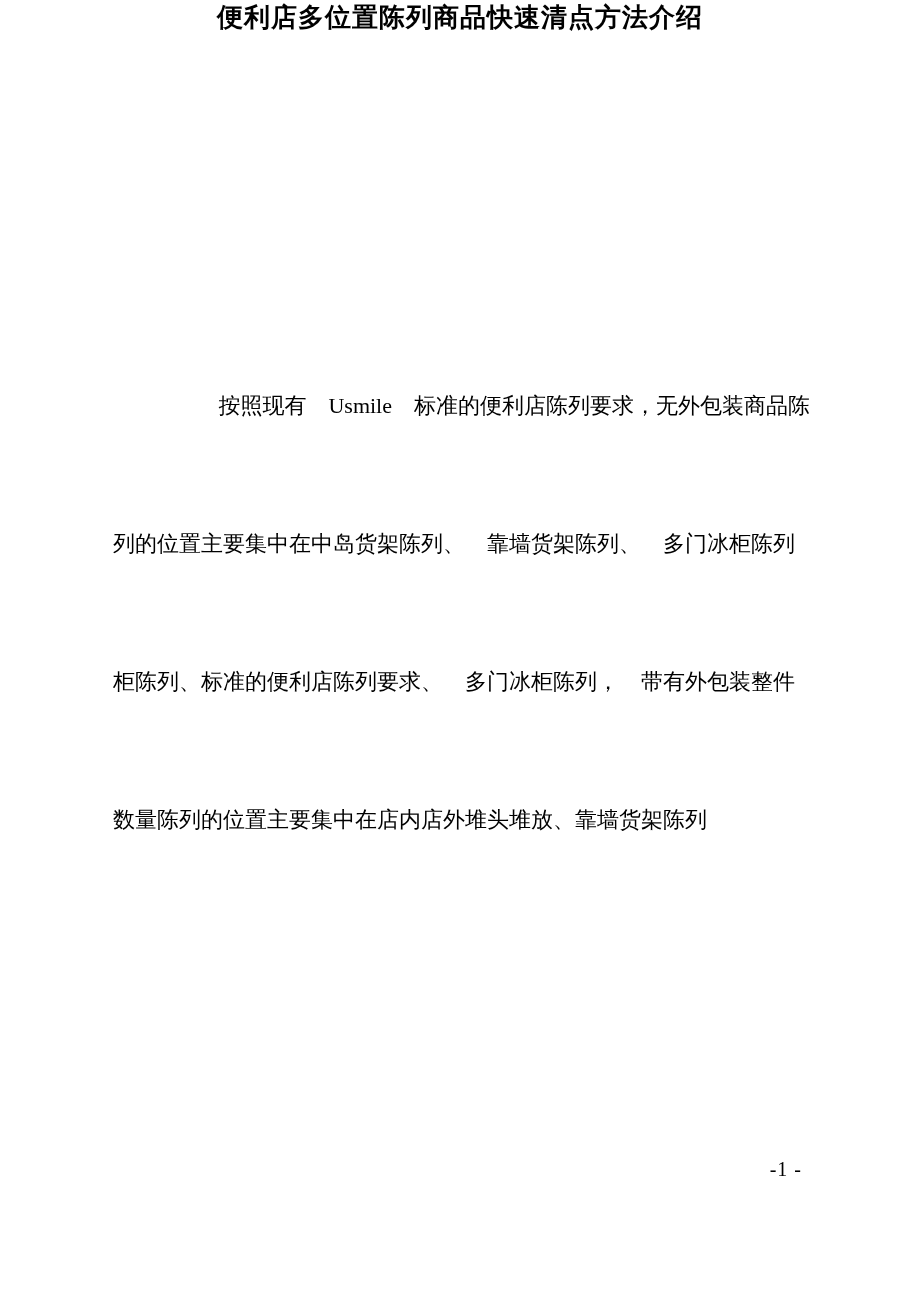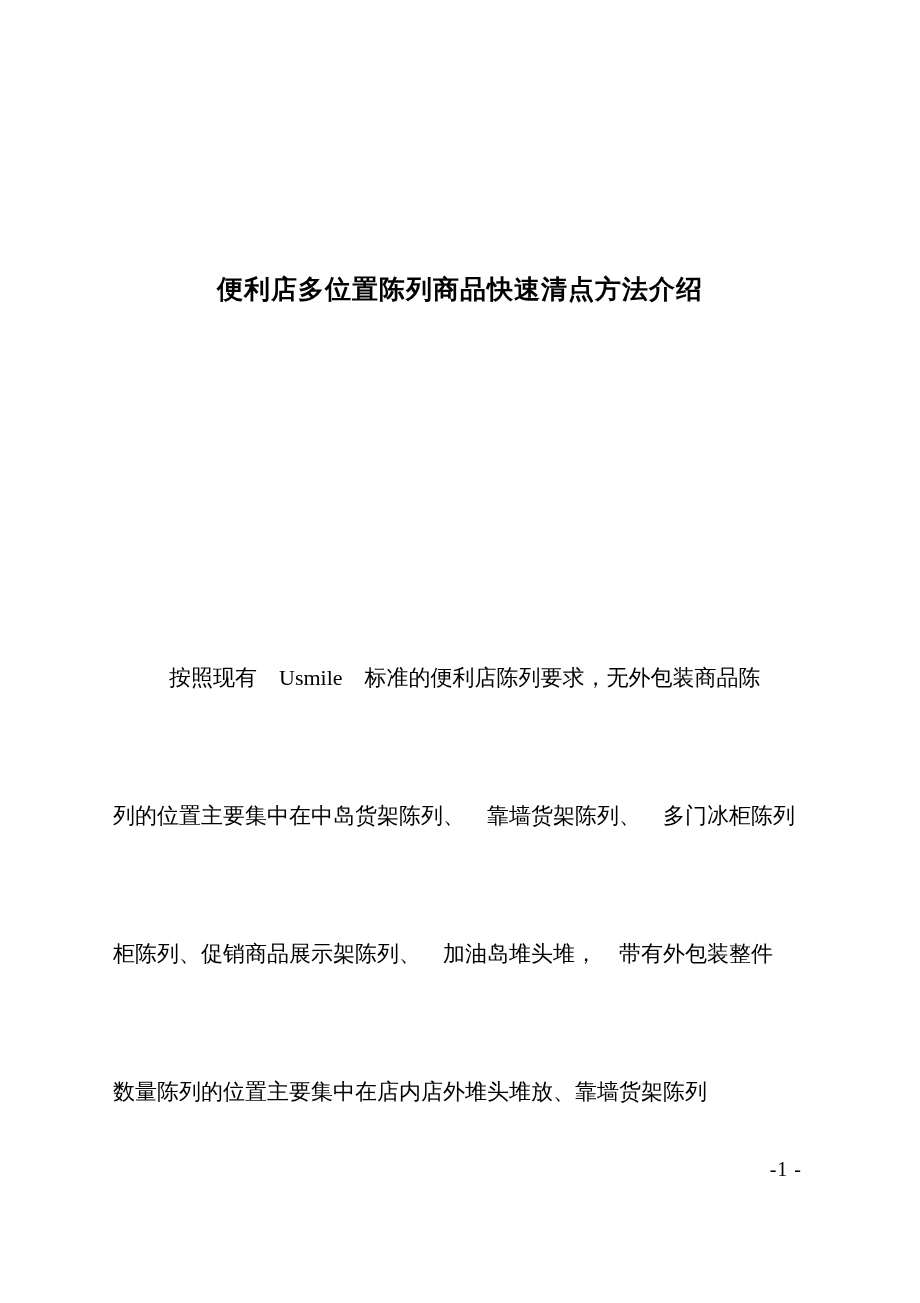--- a/index.html
+++ b/index.html
@@ -12,40 +12,40 @@
     width: 920px;
     height: 1303px;
     background: #ffffff;
     overflow: hidden;
     box-sizing: border-box;
     font-family: "Liberation Serif", "DejaVu Serif", serif;
     color: #000000;
   }
   .doc-title {
     margin: 0;
-    padding-top: 272px;
     text-align: center;
     font-size: 26px;
     font-weight: bold;
     letter-spacing: 1px;
   }
   .doc-body {
     margin: 118px 110px 0 113px;
     font-size: 22px;
     line-height: 46px;
     white-space: pre;
   }
   .para {
     margin: 0;
   }
   .line {
     height: 46px;
   }
   .line.indent {
     text-indent: 56px;
+    text-align: right;
   }
   .page-number {
     position: absolute;
     top: 1158px;
     right: 118px;
     font-size: 20px;
     letter-spacing: 1px;
   }
 </style>
 </head>
@@ -53,21 +53,21 @@
 
 <div class="page">
 
   <h1 class="doc-title">便利店多位置陈列商品快速清点方法介绍</h1>
 
   <div class="doc-body">
 
     <div class="para">
       <div class="line indent">按照现有　Usmile　标准的便利店陈列要求，无外包装商品陈</div>
       <div class="line">列的位置主要集中在中岛货架陈列、　靠墙货架陈列、　多门冰柜陈列</div>
-      <div class="line">柜陈列、促销商品展示架陈列、　加油岛堆头堆，　带有外包装整件</div>
+      <div class="line">柜陈列、标准的便利店陈列要求、　多门冰柜陈列，　带有外包装整件</div>
       <div class="line">数量陈列的位置主要集中在店内店外堆头堆放、靠墙货架陈列</div>
       
       
       
     </div>
 
     
 
   </div>
 

